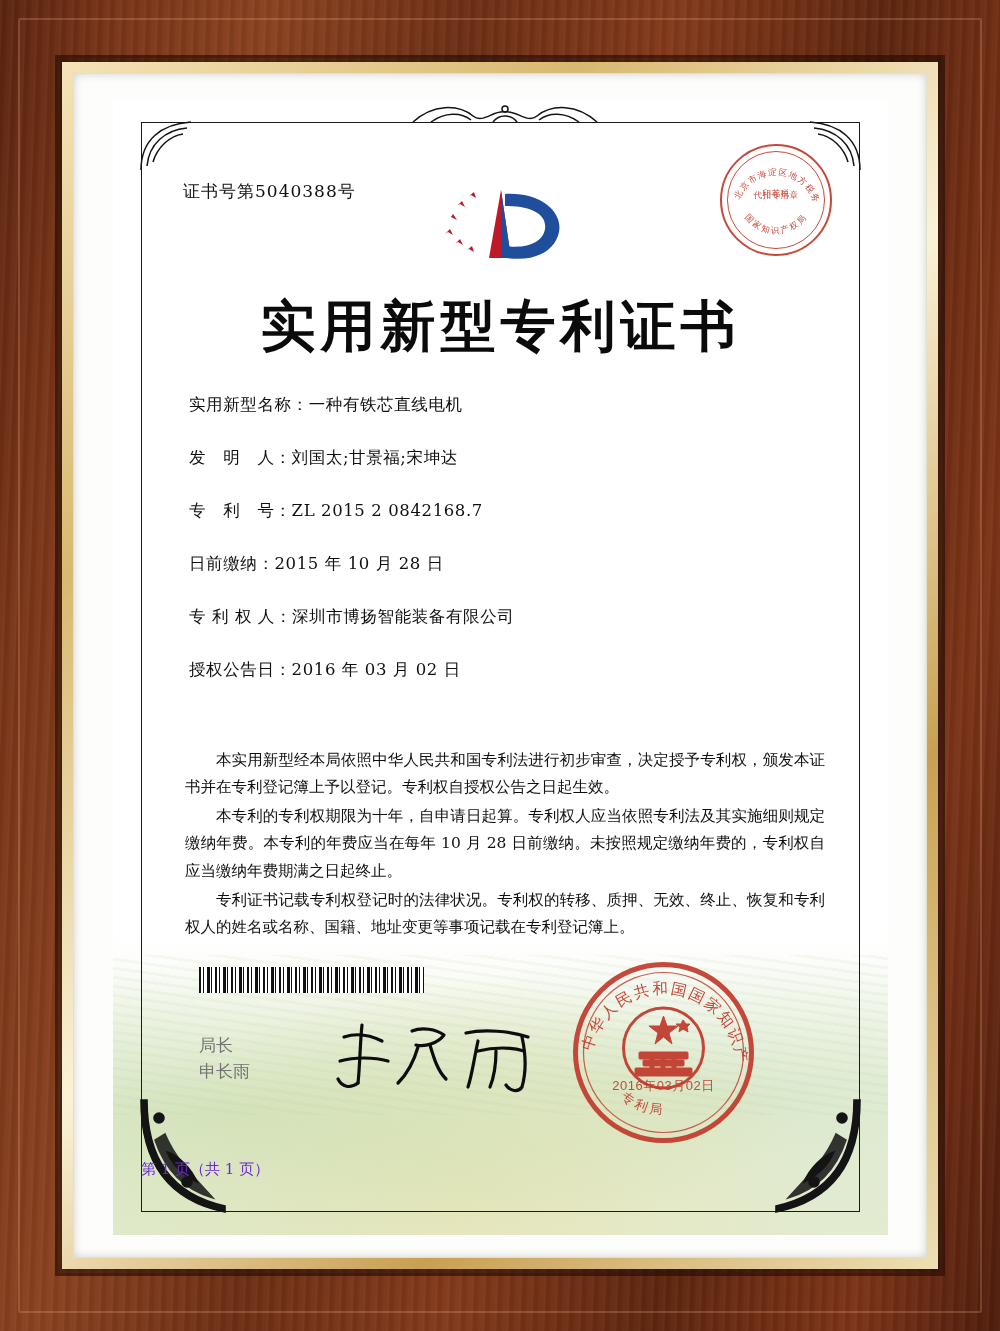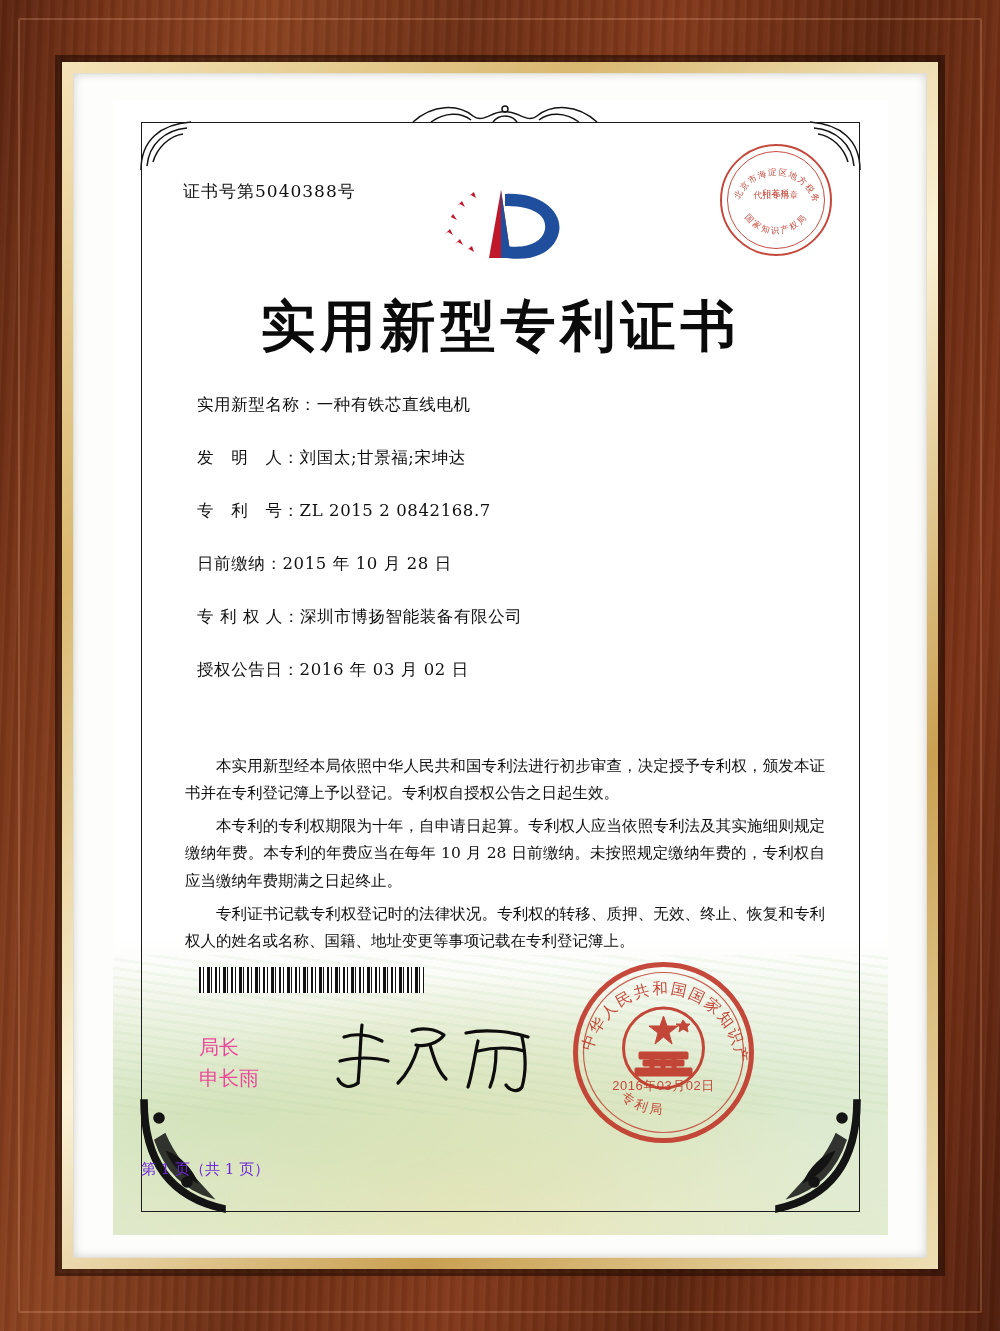--- a/index.html
+++ b/index.html
@@ -196,58 +196,58 @@
     width: 640px;
   }
   .field {
     font-size: 16.5px;
     color: #101010;
     margin-bottom: 31px;
     letter-spacing: 0.6px;
     font-family: "DejaVu Serif", "Liberation Serif", serif;
     white-space: nowrap;
   }
-  .field .lbl { display: inline; margin-left: 8px; }
+  .field .lbl { display: inline; }
   .field .val { display: inline; }
 
   .paras {
     position: absolute;
     left: 44px;
     top: 625px;
     width: 640px;
     font-size: 15.5px;
     line-height: 1.75;
     color: #101010;
     font-family: "DejaVu Serif", "Liberation Serif", serif;
     text-align: justify;
   }
   .paras p {
-    margin: 6px 0 2px 0;
+    margin: 0 0 2px 0;
     text-indent: 2em;
   }
 
   
   .barcode {
     position: absolute;
     left: 58px; top: 845px;
     width: 225px; height: 26px;
     background:
       repeating-linear-gradient(90deg,
         #111 0px, #111 2px, #fff 2px, #fff 4px,
         #111 4px, #111 5px, #fff 5px, #fff 8px,
         #111 8px, #111 11px, #fff 11px, #fff 12px,
         #111 12px, #111 13px, #fff 13px, #fff 16px);
   }
 
   
   .sig-label {
     position: absolute;
     left: 58px; top: 910px;
-    font-size: 20px;
-    color: #ec4899;
+    font-size: 17px;
+    color: #737373;
     line-height: 1.55;
     font-family: "DejaVu Serif", "Liberation Serif", serif;
   }
   .sig-script {
     position: absolute;
     left: 185px; top: 895px;
     width: 230px; height: 80px;
   }
 
   

